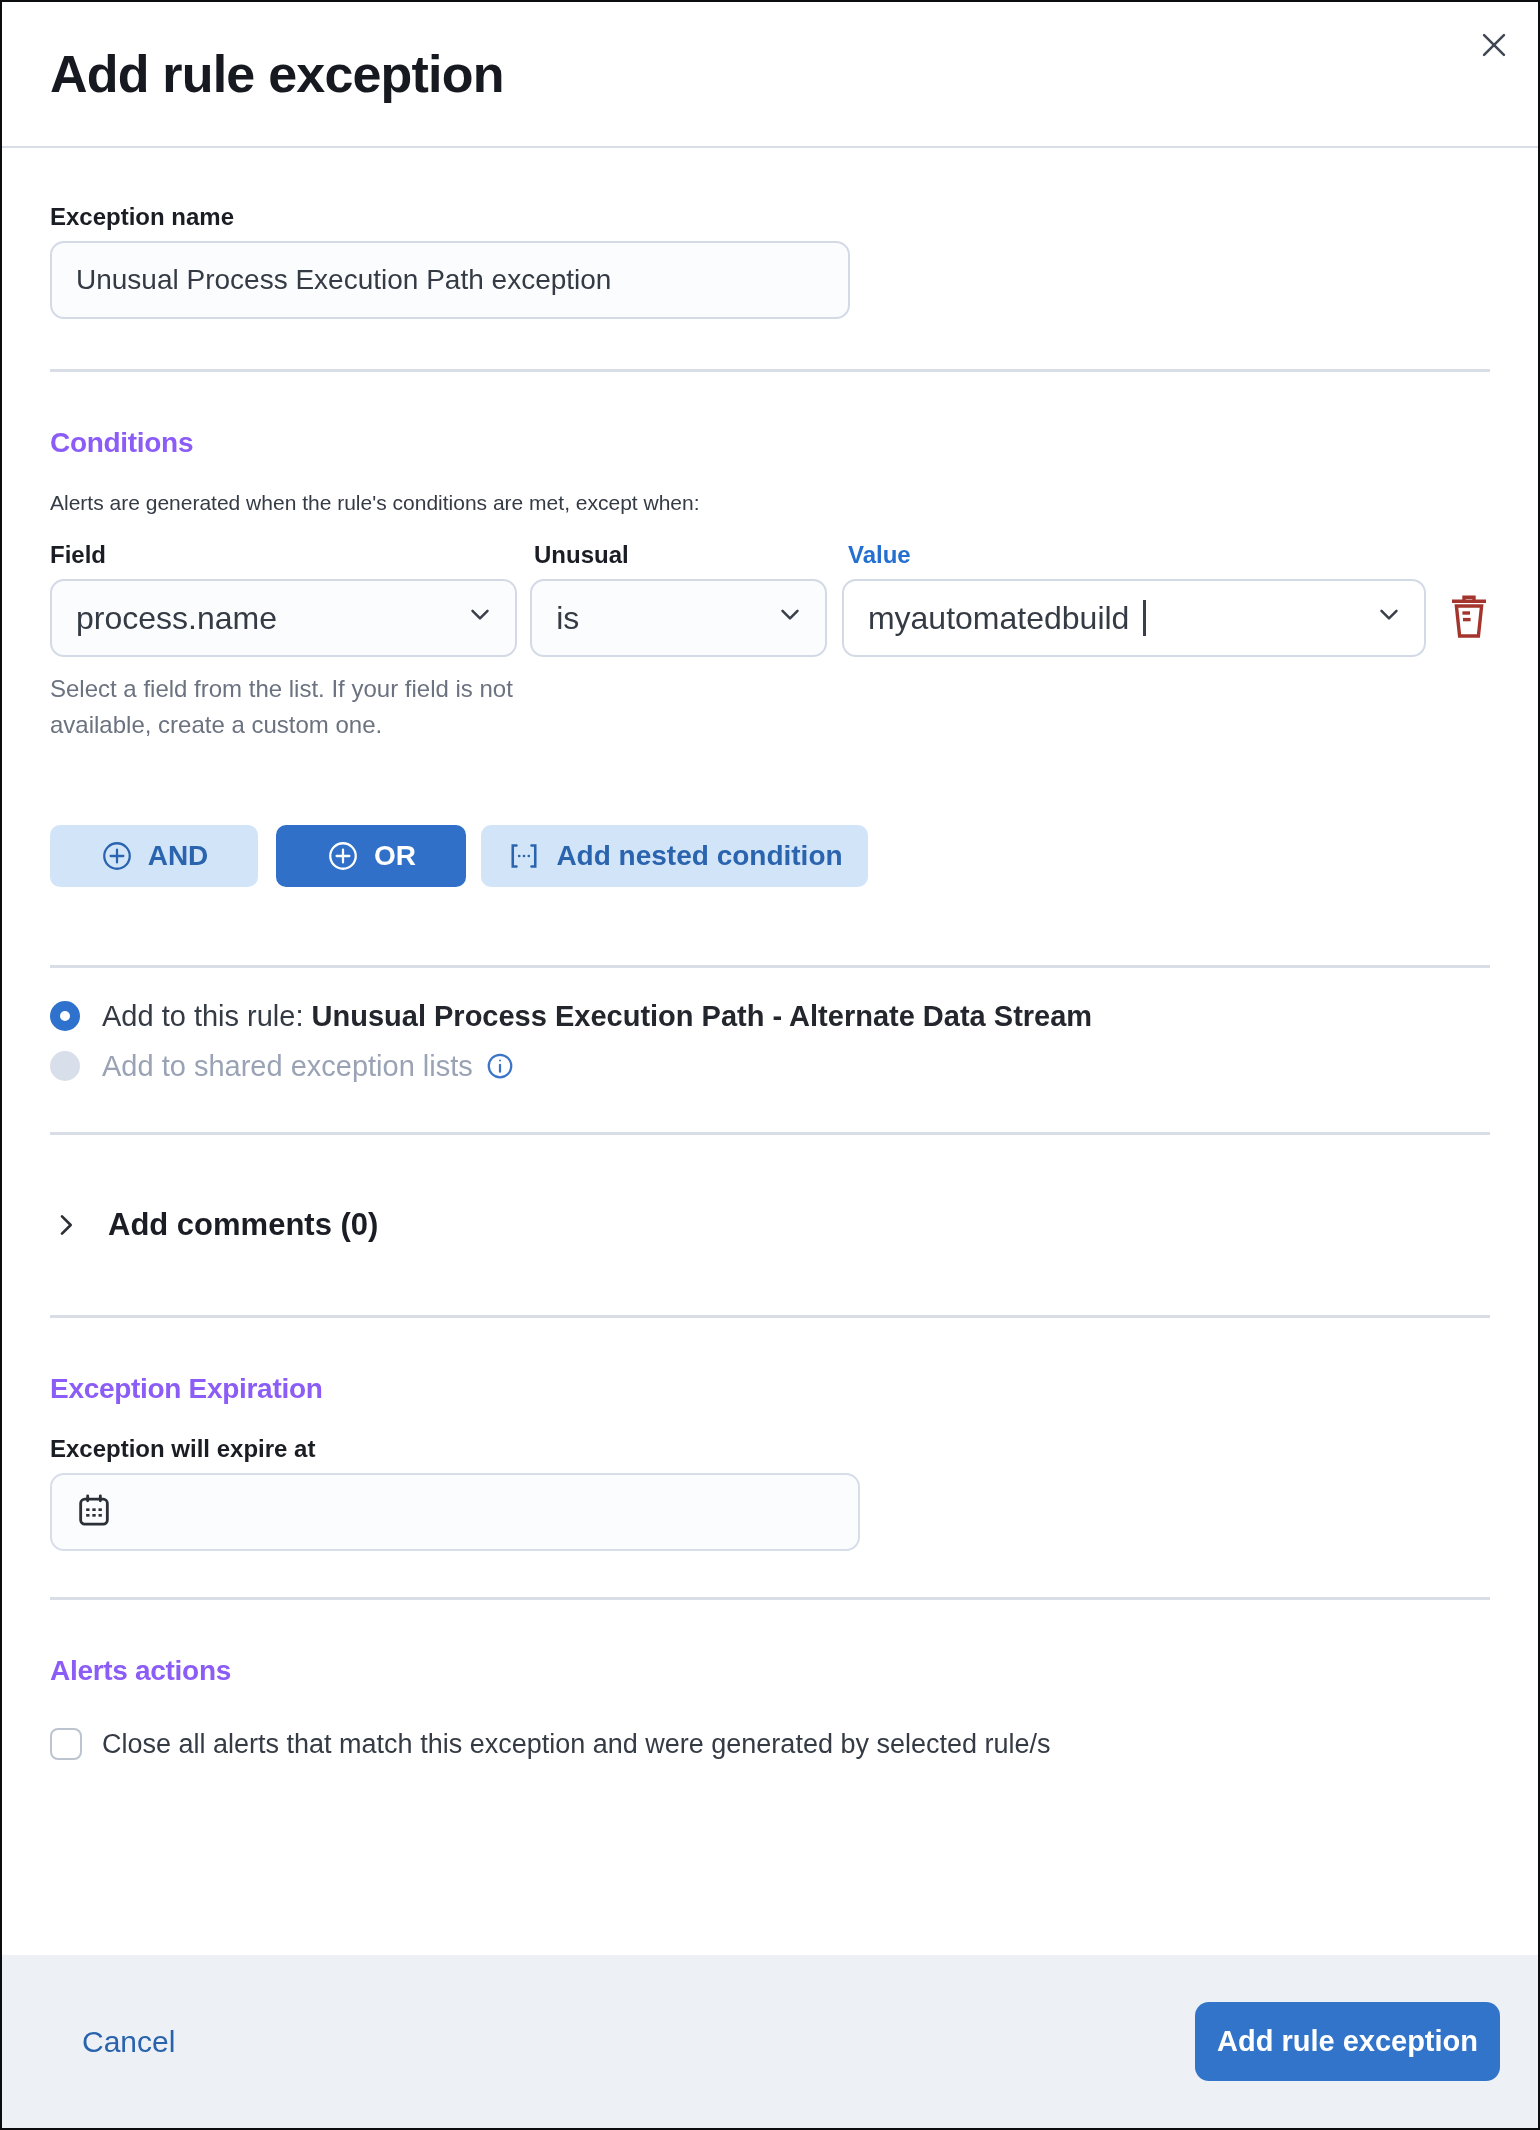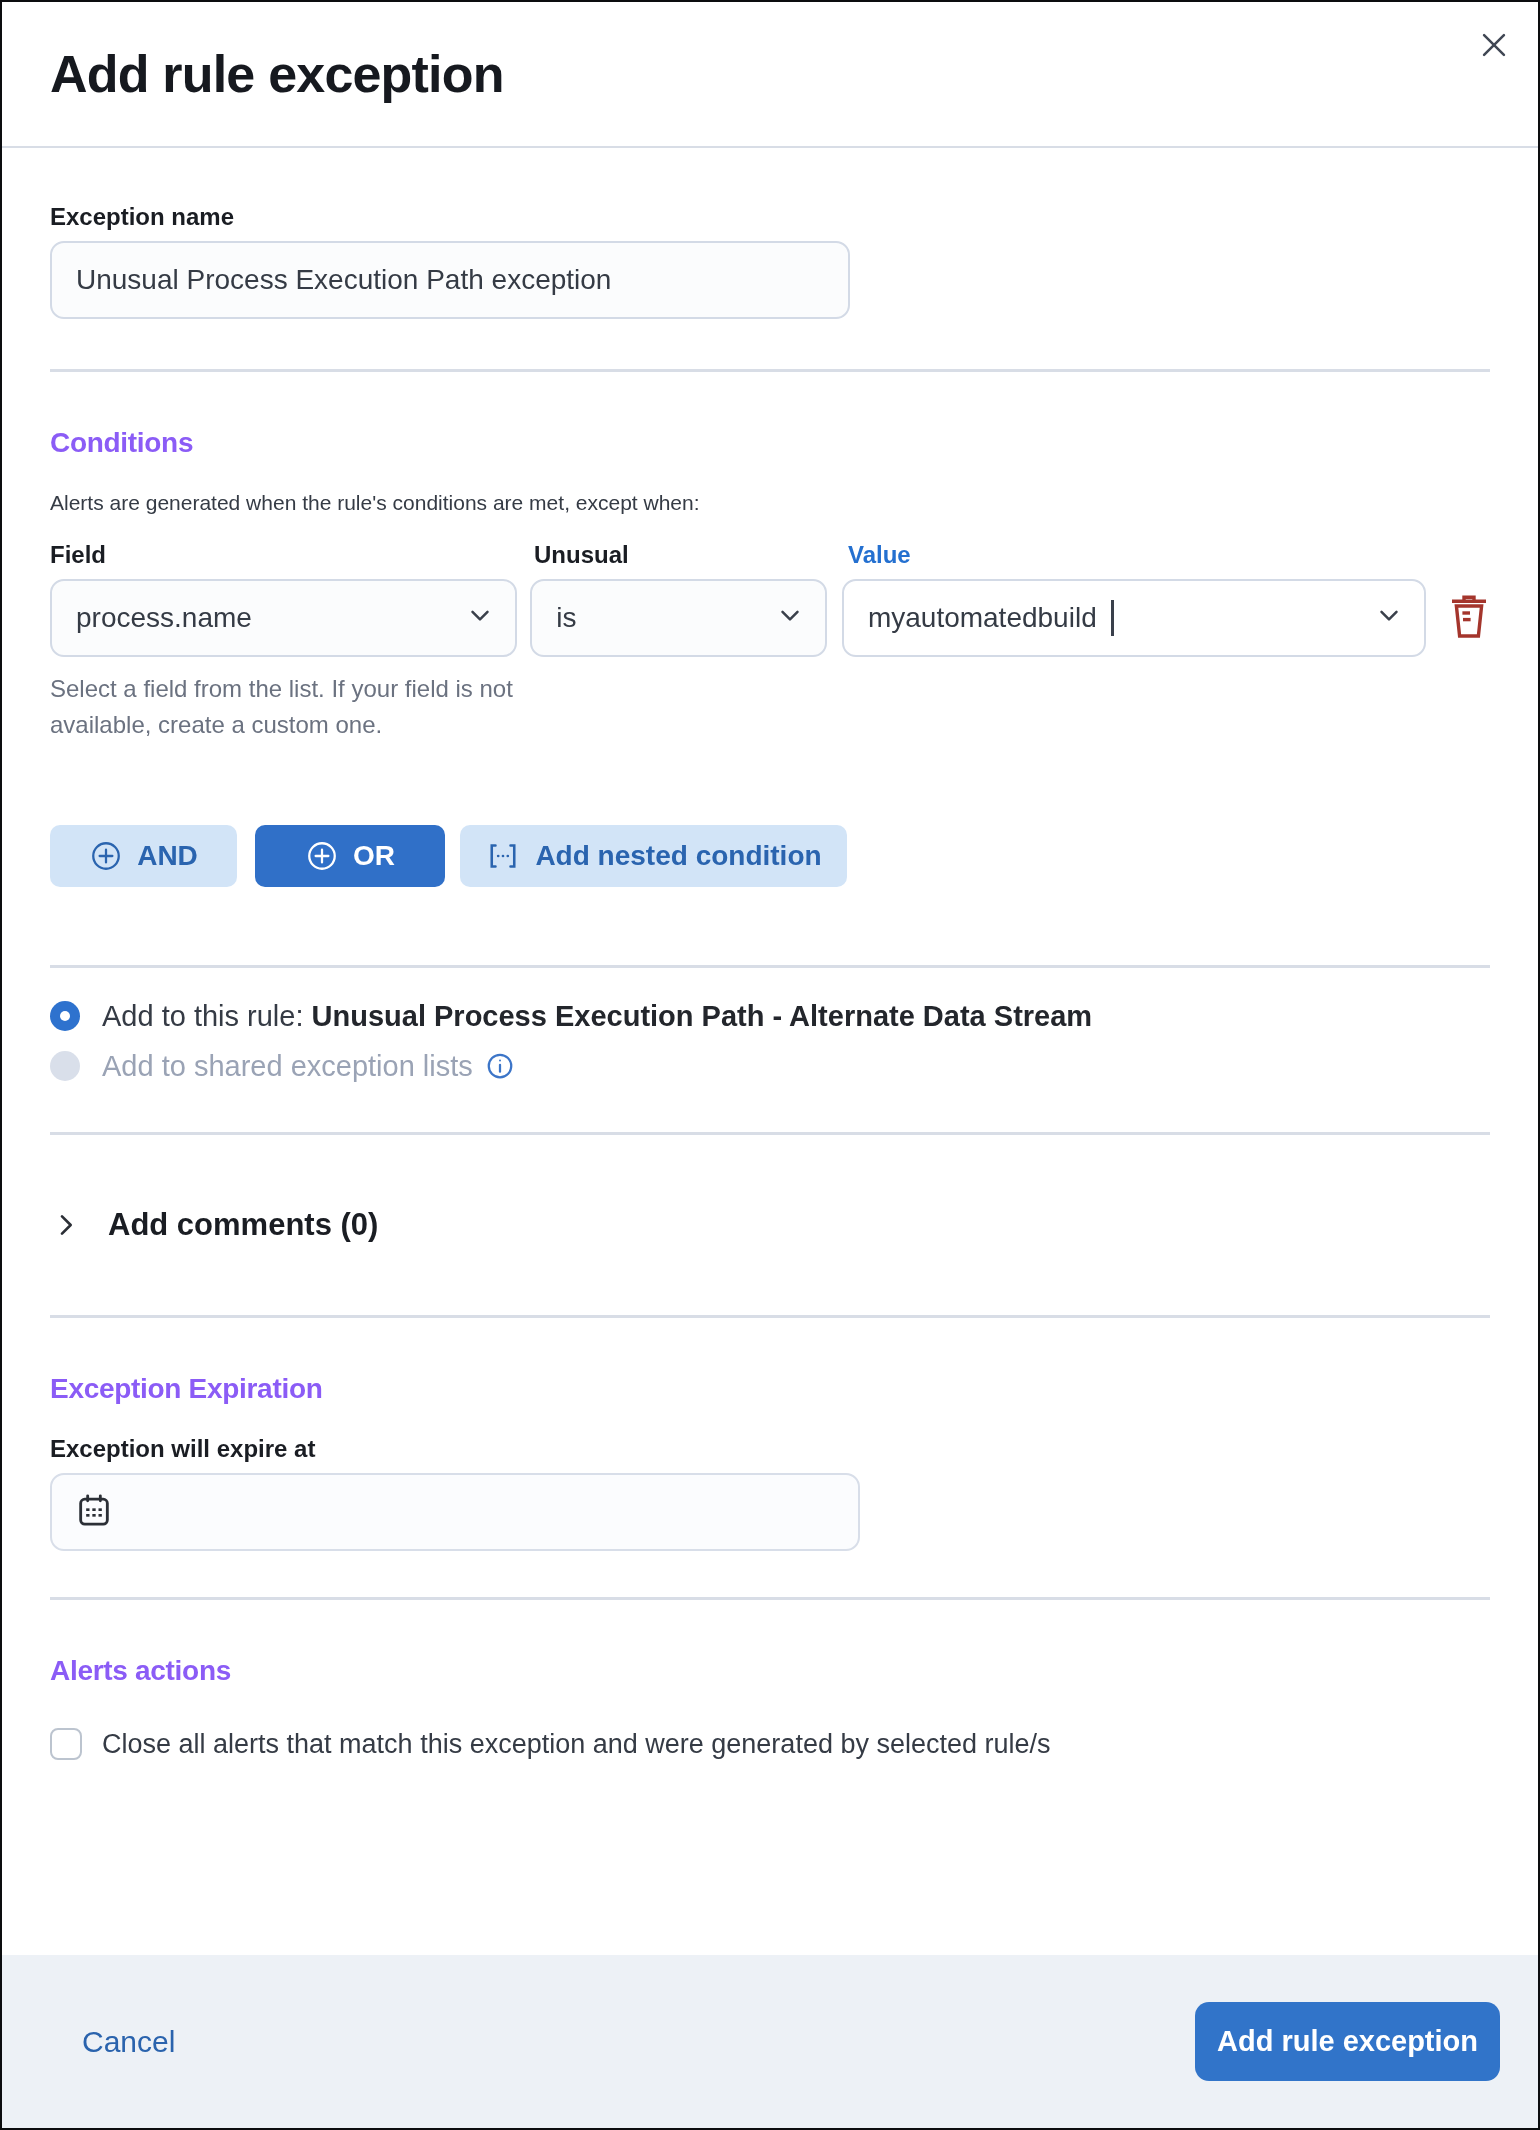--- a/index.html
+++ b/index.html
@@ -52,21 +52,21 @@
   .builder-labels { display: flex; margin-top: 20px; }
   .builder-labels .col-field    { width: 471px; margin-right: 13px; }
   .builder-labels .col-operator { width: 299px; margin-right: 15px; }
   .builder-labels .col-value    { width: 589px; }
   .label-focused { color: #2470d0; }
 
   .builder-row { display: flex; margin-top: 9px; align-items: center; }
   .select-box {
     height: 78px; background: #fbfcfd; border: 2px solid #d3dae6; border-radius: 14px;
     display: flex; align-items: center; padding: 0 20px 0 24px;
-    font-size: 28px; color: #353b45; cursor: pointer;
+    font-size: 32px; color: #353b45; cursor: pointer;
   }
   .select-box .grow { flex: 1; }
   .field-select    { width: 471px; margin-right: 13px; }
   .operator-select { width: 299px; margin-right: 15px; }
   .value-combo     { width: 589px; background: #ffffff; }
   .caret-bar { width: 3px; height: 36px; background: #3a404b; margin-left: 14px; }
   .delete-entry { margin-left: 22px; background: none; border: none; cursor: pointer; height: 48px; display:flex; align-items:center; }
 
   .field-help {
     margin-top: 14px; width: 500px;
@@ -74,21 +74,21 @@
   }
 
   .builder-buttons { display: flex; margin-top: 82px; align-items: center; }
   .btn {
     height: 62px; border-radius: 10px; border: none; cursor: pointer;
     display: flex; align-items: center; justify-content: center;
     font-size: 28px; font-weight: 600; font-family: inherit;
   }
   .btn-light { background: #d2e4f7; color: #2a64af; }
   .btn-solid { background: #3070c8; color: #ffffff; }
-  .btn-and { width: 187px; margin-right: 18px; }
+  .btn-and { width: 208px; margin-right: 18px; }
   .btn-or  { width: 190px; margin-right: 15px; }
   .btn-nested { width: 387px; }
   .btn .icon { display: flex; margin-right: 14px; }
 
   .divider-2 { margin-top: 78px; }
 
   .addto-heading { margin-top: 52px; }
   .radio-row { display: flex; align-items: center; margin-top: 28px; }
   .radio-row + .radio-row { margin-top: 10px; }
   .radio-dot {

